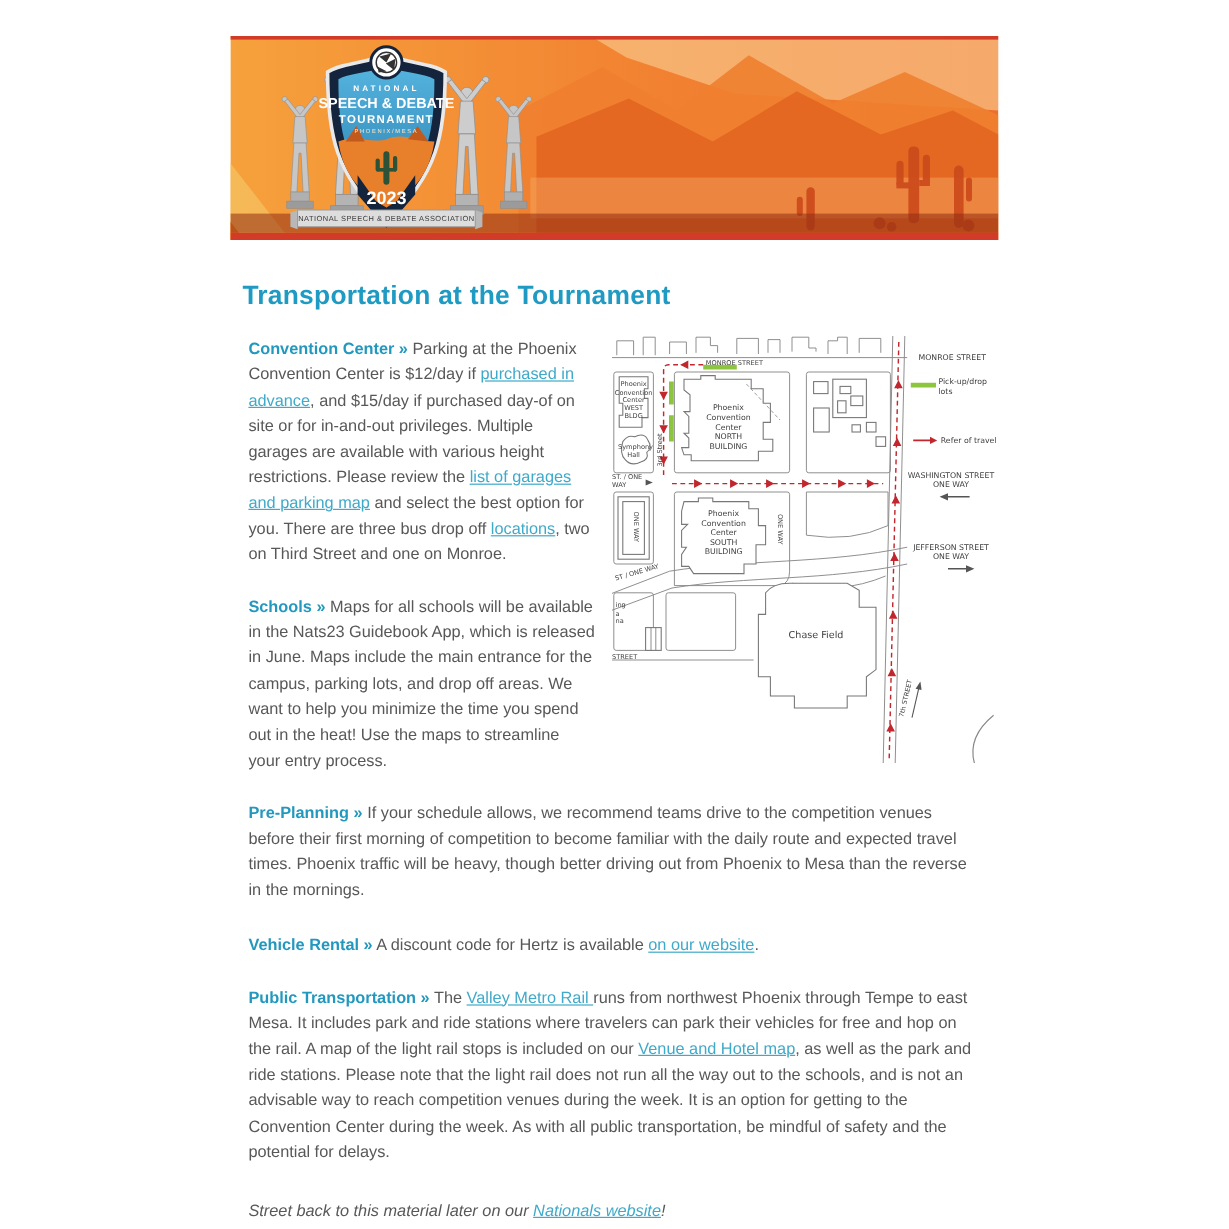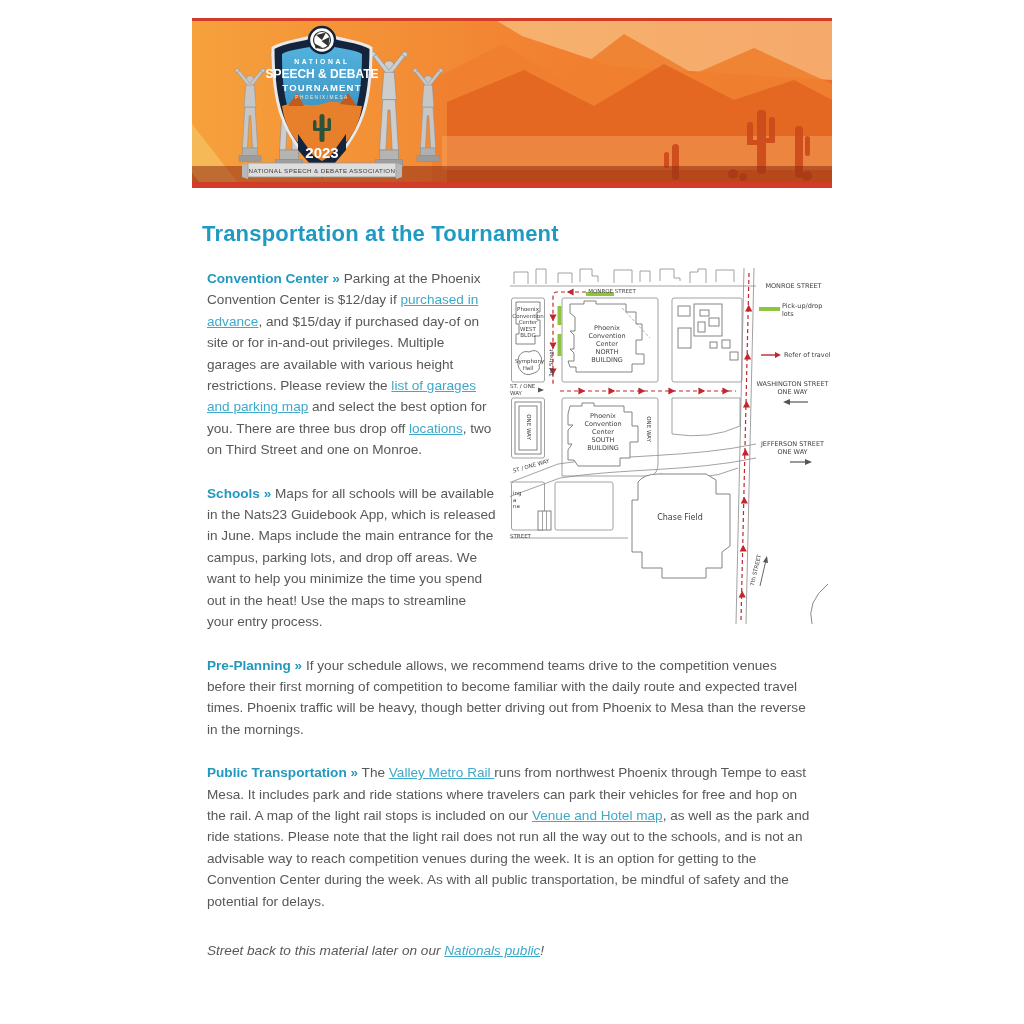--- a/index.html
+++ b/index.html
@@ -1,17 +1,17 @@
 <!DOCTYPE html>
 <html><head>
 <meta charset="utf-8">
 <style>
   html,body{margin:0;padding:0;background:#ffffff;}
   body{font-family:"Liberation Sans",sans-serif;width:1024px;height:1024px;overflow:hidden;}
-  .email{width:640px;margin:0 auto;padding-top:18px;}
+  .email{width:640px;margin:12px auto;padding-top:18px;}
   .banner{position:relative;width:640px;height:170px;}
   .banner svg{display:block;}
   h1.page-title{color:#1F9AC2;font-size:22px;font-weight:bold;margin:33px 0 21px 10px;letter-spacing:.2px;}
   p.body-p{font-size:13.6px;color:#585858;line-height:21.4px;margin:0 15px 22px 15px;}
   .lead{color:#2398BE;font-weight:bold;}
   a.seg-link{color:#3FA9C9;text-decoration:underline;cursor:pointer;}
   .two-col{display:flex;align-items:flex-start;margin-left:15px;}
   .col-text{width:289px;}
   .col-text p.body-p{margin-left:0;margin-right:0;}
   .map-wrap{position:relative;width:322px;height:356px;margin-left:14px;flex:none;}
@@ -312,16 +312,17 @@
       <span class="ml tiny rotcw" style="left:22px;top:144px;width:30px;">ONE WAY</span>
       <span class="ml tiny rotcw" style="left:142px;top:146px;width:30px;">ONE WAY</span>
       <span class="ml tiny left" style="left:3px;top:222px;width:18px;">ing
 a
 na</span>
       <span class="ml tiny left" style="left:0px;top:265px;width:26px;">STREET</span>
     </div>
   </div>
 
   <p class="body-p full gap-top"><span class="lead">Pre-Planning »</span><span class="seg-text"> If your schedule allows, we recommend teams drive to the competition venues before their first morning of competition to become familiar with the daily route and expected travel times. Phoenix traffic will be heavy, though better driving out from Phoenix to Mesa than the reverse in the mornings.</span></p>
+  <p class="body-p full" style="margin-top:25px;"><span class="lead">Vehicle Rental »</span><span class="seg-text"> A discount code for Hertz is available </span><a class="seg-link" href="#">on our website</a><span class="seg-text">.</span></p>
   <p class="body-p full" style="margin-top:20px;"><span class="lead">Public Transportation »</span><span class="seg-text"> The </span><a class="seg-link" href="#">Valley Metro Rail </a><span class="seg-text">runs from northwest Phoenix through Tempe to east Mesa. It includes park and ride stations where travelers can park their vehicles for free and hop on the rail. A map of the light rail stops is included on our </span><a class="seg-link" href="#">Venue and Hotel map</a><span class="seg-text">, as well as the park and ride stations. Please note that the light rail does not run all the way out to the schools, and is not an advisable way to reach competition venues during the week. It is an option for getting to the Convention Center during the week. As with all public transportation, be mindful of safety and the potential for delays.</span></p>
-  <p class="body-p full closing"><span class="seg-text">Street back to this material later on our </span><a class="seg-link" href="#">Nationals public</a><span class="seg-text">!</span></p>
+  <p class="body-p full closing"><span class="seg-text">Street back to this material later on our </span><a class="seg-link" href="#">Nationals website</a><span class="seg-text">!</span></p>
 
 </div>
 
 </body></html>

